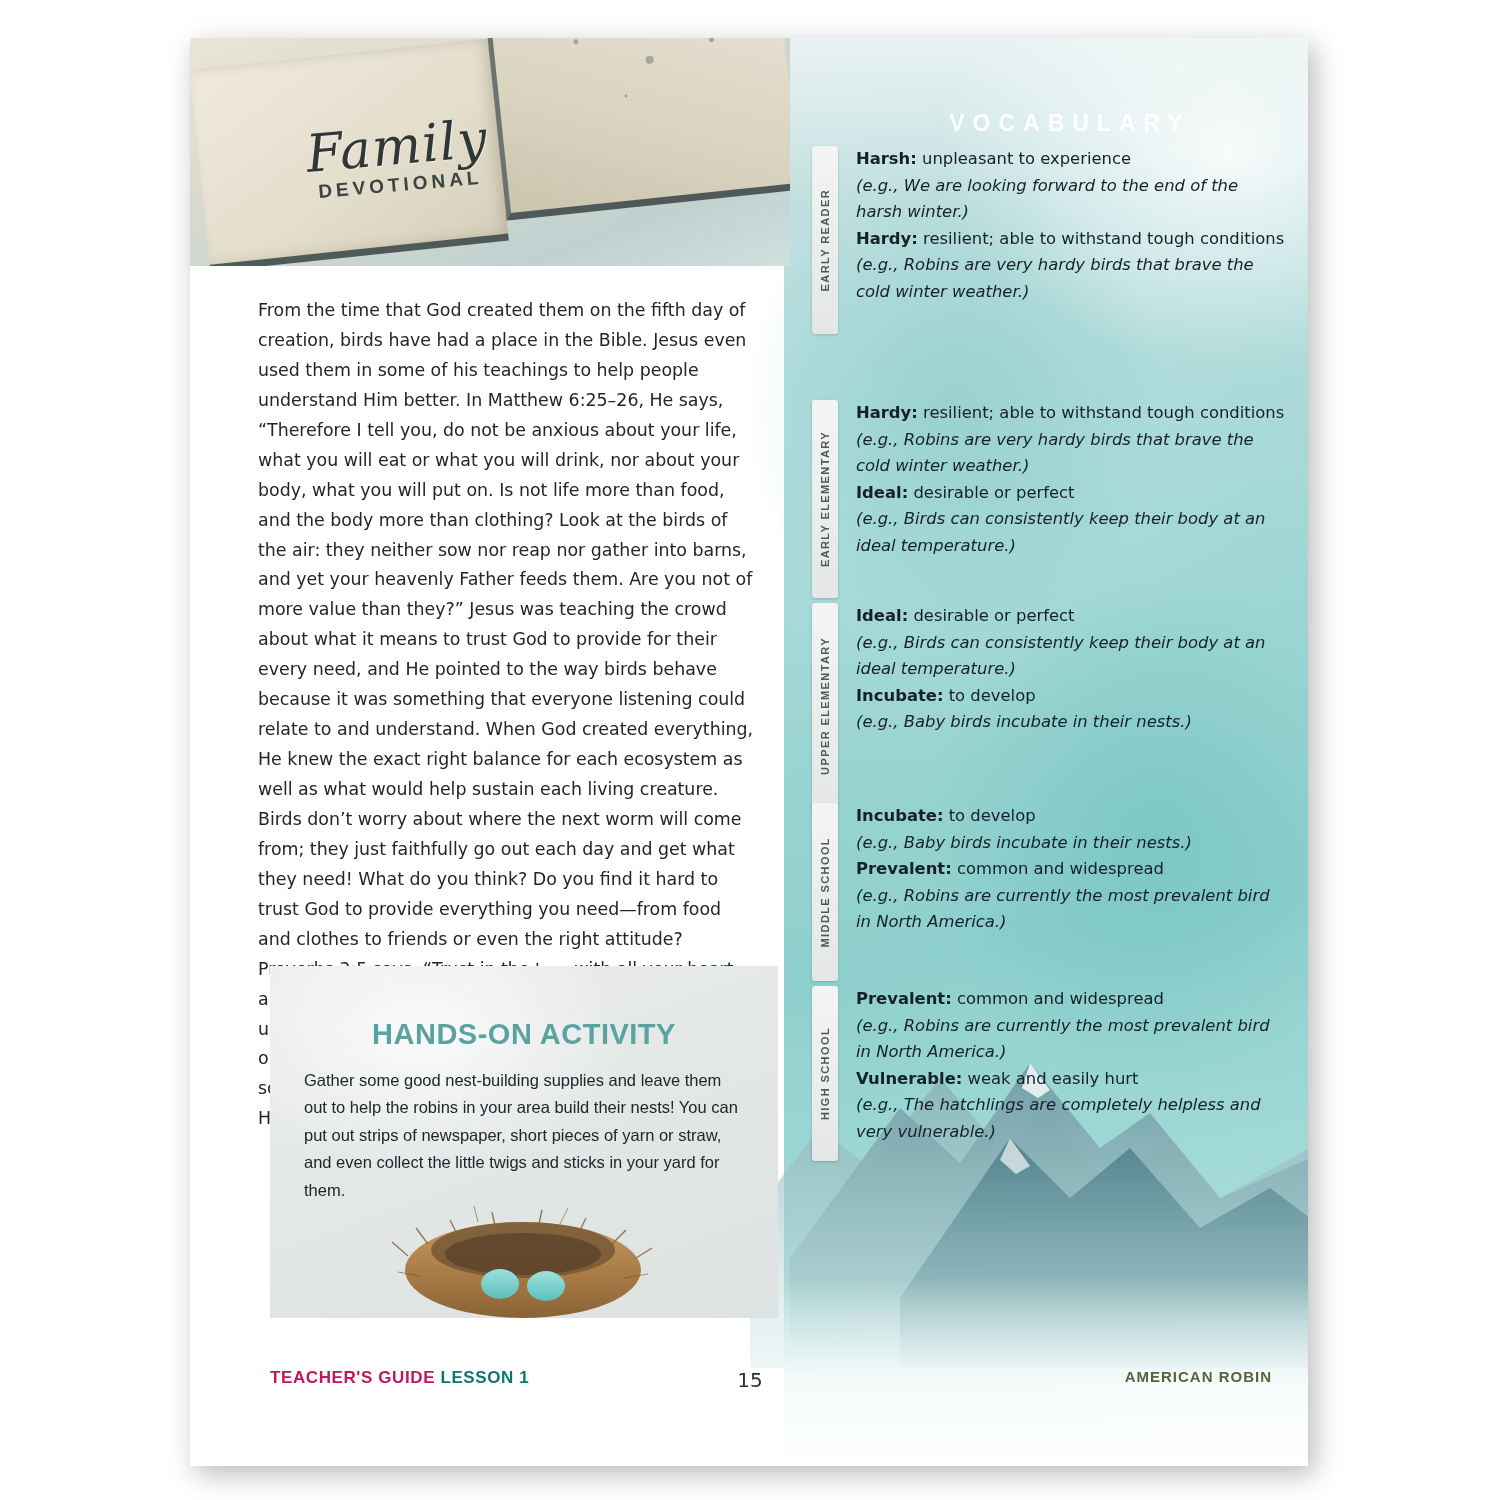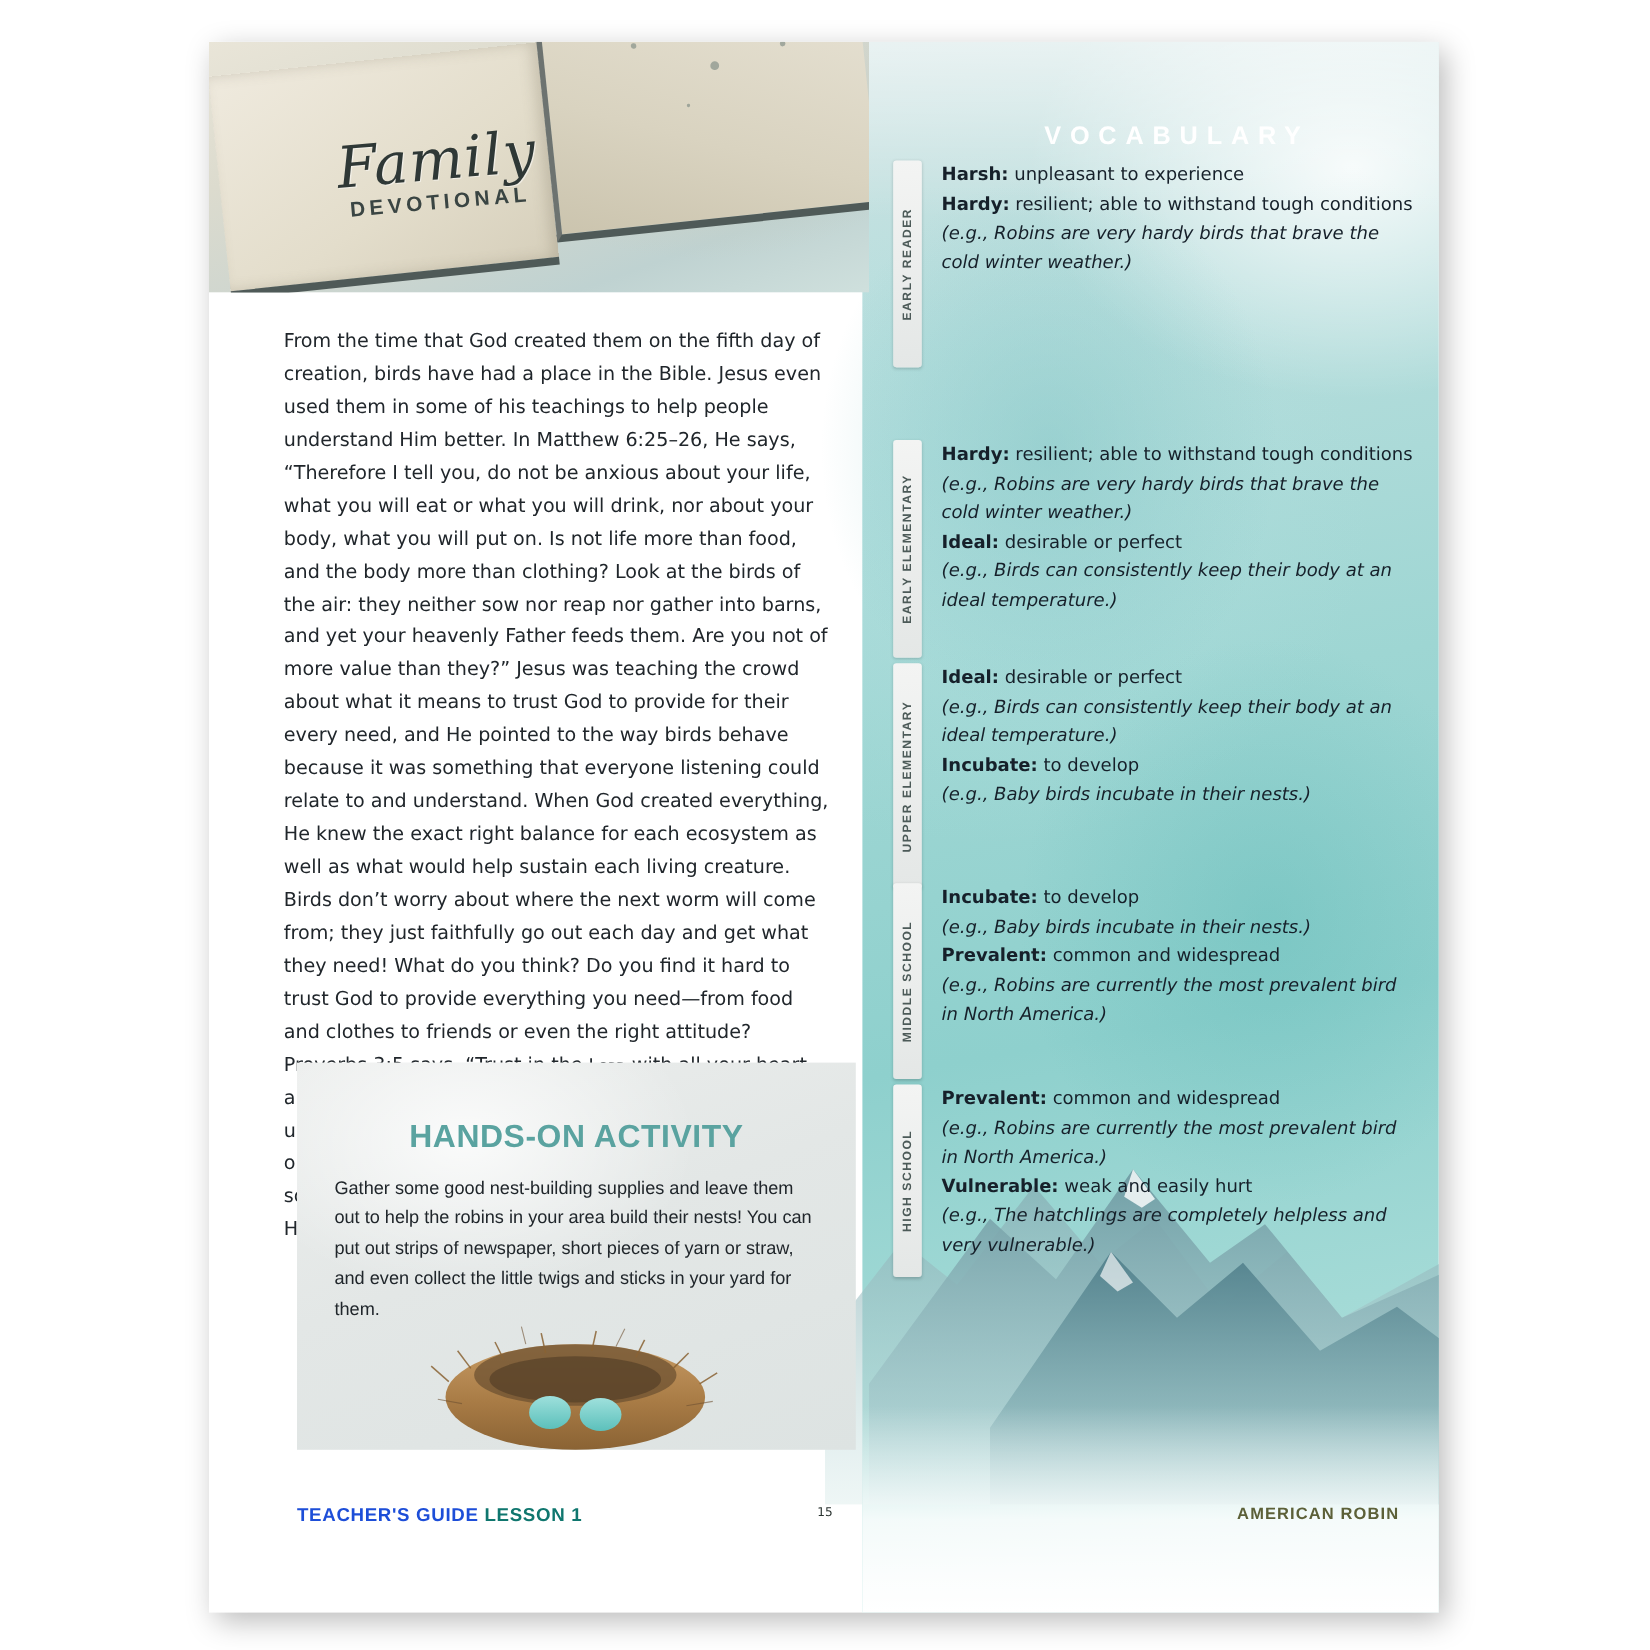--- a/index.html
+++ b/index.html
@@ -201,27 +201,27 @@
   .vocab-entries .term { font-weight: bold; font-style: normal; }
   .vocab-entries .def { }
   .vocab-entries .eg { font-style: italic; display: block; }
 
   
   .footer-left {
     position: absolute; left: 80px; top: 1330px;
     font-family: "Liberation Sans", sans-serif;
     font-size: 17px; font-weight: bold; letter-spacing: 0.6px;
   }
-  .footer-left .tg { color: #1d4ed8; }
+  .footer-left .tg { color: #be185d; }
   .footer-left .ls { color: #0f766e; }
   .footer-page {
     position: absolute; left: 520px; top: 1330px; width: 80px;
     text-align: center;
     font-family: "DejaVu Sans", sans-serif;
-    font-size: 11px; color: #2a3330;
+    font-size: 20px; color: #2a3330;
   }
   .footer-right {
     position: absolute; right: 36px; top: 1330px;
     font-family: "Liberation Sans", sans-serif;
     font-size: 15px; font-weight: bold; letter-spacing: 1px;
     color: #5c6038;
   }
 </style>
 </head>
 <body>
@@ -320,20 +320,21 @@
 
   <div class="vocab-title">VOCABULARY</div>
 
   <div class="vocab-group" style="top:108px;">
     <div class="tab" style="height:188px;">
       <span>EARLY READER</span>
     </div>
     <div class="vocab-entries">
       <div>
         <span class="term">Harsh:</span><span class="def"> unpleasant to experience</span>
+        <span class="eg">(e.g., We are looking forward to the end of the harsh winter.)</span>
       </div>
       <div>
         <span class="term">Hardy:</span><span class="def"> resilient; able to withstand tough conditions</span>
         <span class="eg">(e.g., Robins are very hardy birds that brave the cold winter weather.)</span>
       </div>
     </div>
   </div>
 
   <div class="vocab-group" style="top:362px;">
     <div class="tab" style="height:198px;">

